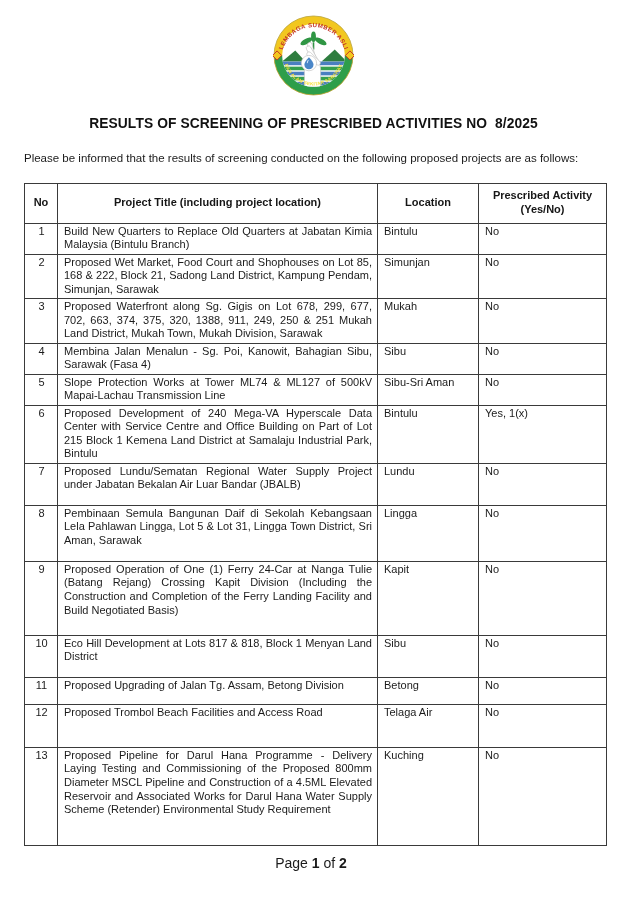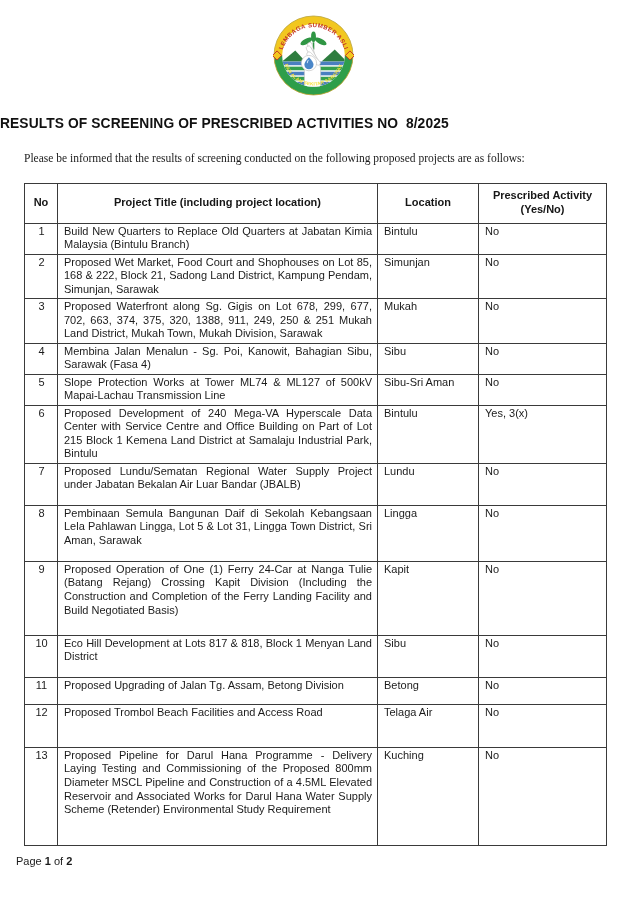--- a/index.html
+++ b/index.html
@@ -4,27 +4,26 @@
 <style>
   html,body{margin:0;padding:0;background:#ffffff;}
   .page{
     width:627px;height:898px;background:#ffffff;position:relative;
     font-family:"Liberation Sans","DejaVu Sans",sans-serif;color:#1e1e1e;
     overflow:hidden;
   }
   .logo-wrap{text-align:center;padding-top:15px;}
   .logo-wrap svg{display:inline-block;}
   .doc-title{
-    margin:16px 0 0 0;font-size:13.8px;font-weight:bold;
+    margin:16px 0 0 0;text-align:center;font-size:13.8px;font-weight:bold;
     letter-spacing:0.1px;white-space:pre;color:#111;
   }
   .intro{
     margin:20px 24px 0 24px;width:566px;font-size:11.5px;line-height:1.28;
     color:#1b1b1b;
-    font-family:Liberation Serif, serif;
   }
   table.results{
     margin:17px 8px 0 24px;border-collapse:collapse;table-layout:fixed;
     width:582px;
   }
   table.results th,table.results td{
     border:1px solid #3a3a3a;font-size:11px;
   }
   table.results th{
     font-weight:bold;text-align:center;vertical-align:middle;
@@ -45,21 +44,21 @@
   tbody tr:nth-child(6){height:57px;}
   tbody tr:nth-child(7){height:42px;}
   tbody tr:nth-child(8){height:56px;}
   tbody tr:nth-child(9){height:74px;}
   tbody tr:nth-child(10){height:42px;}
   tbody tr:nth-child(11){height:27px;padding-left:16px;}
   tbody tr:nth-child(12){height:43px;}
   tbody tr:nth-child(13){height:98px;}
   tbody tr:nth-child(14){height:39px;}
   .footer{
-    margin:9px 21px 0 16px;text-align:left;font-size:11px;color:#1b1b1b;
+    margin:9px 21px 0 16px;text-align:center;font-size:14px;color:#1b1b1b;
     white-space:pre;
   }
   .footer .b{font-weight:bold;}
 </style>
 </head>
 <body>
 
 <div class="page">
 
   <div class="logo-wrap">
@@ -165,21 +164,21 @@
         <tr>
         <td class="c-no">5</td>
         <td class="c-title">Slope Protection Works at Tower ML74 &amp; ML127 of 500kV Mapai-Lachau Transmission Line</td>
         <td class="c-loc">Sibu-Sri Aman</td>
         <td class="c-act">No</td>
       </tr>
         <tr>
         <td class="c-no">6</td>
         <td class="c-title">Proposed Development of 240 Mega-VA Hyperscale Data Center with Service Centre and Office Building on Part of Lot 215 Block 1 Kemena Land District at Samalaju Industrial Park, Bintulu</td>
         <td class="c-loc">Bintulu</td>
-        <td class="c-act">Yes, 3(x)</td>
+        <td class="c-act">Yes, 1(x)</td>
       </tr>
         <tr>
         <td class="c-no">7</td>
         <td class="c-title">Proposed Lundu/Sematan Regional Water Supply Project under Jabatan Bekalan Air Luar Bandar (JBALB)</td>
         <td class="c-loc">Lundu</td>
         <td class="c-act">No</td>
       </tr>
         <tr>
         <td class="c-no">8</td>
         <td class="c-title">Pembinaan Semula Bangunan Daif di Sekolah Kebangsaan Lela Pahlawan Lingga, Lot 5 &amp; Lot 31, Lingga Town District, Sri Aman, Sarawak</td>

